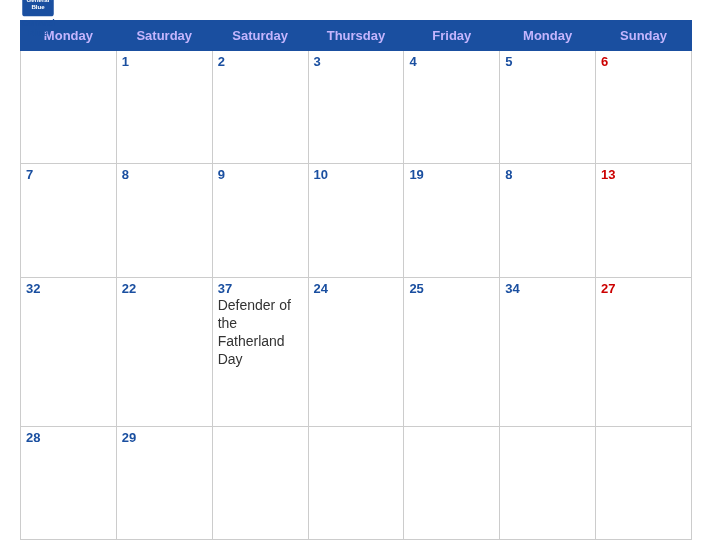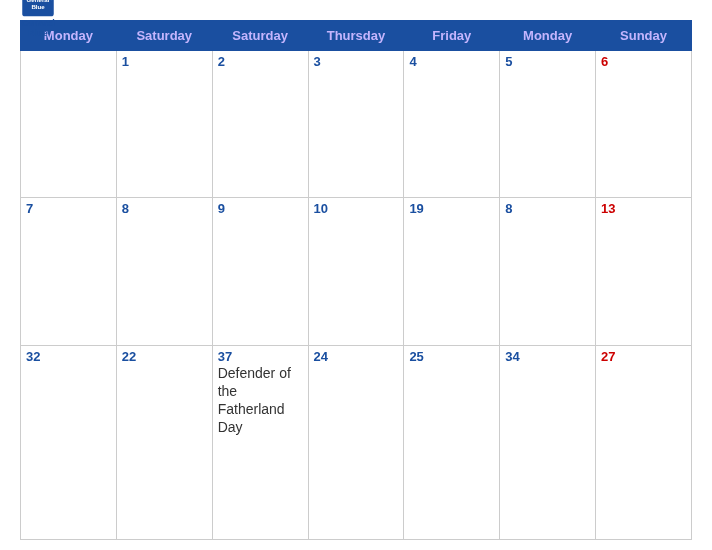--- a/index.html
+++ b/index.html
@@ -184,14 +184,27 @@
         <td>
           <span class="day-num">25</span>
         </td>
         <td>
           <span class="day-num">34</span>
         </td>
         <td>
           <span class="day-num sunday">27</span>
         </td>
       </tr>
+      <tr class="last-row">
+        <td>
+          <span class="day-num">28</span>
+        </td>
+        <td>
+          <span class="day-num">29</span>
+        </td>
+        <td class="empty-cell"></td>
+        <td class="empty-cell"></td>
+        <td class="empty-cell"></td>
+        <td class="empty-cell"></td>
+        <td class="empty-cell"></td>
+      </tr>
     </tbody>
 </table>
 
 </body></html>

